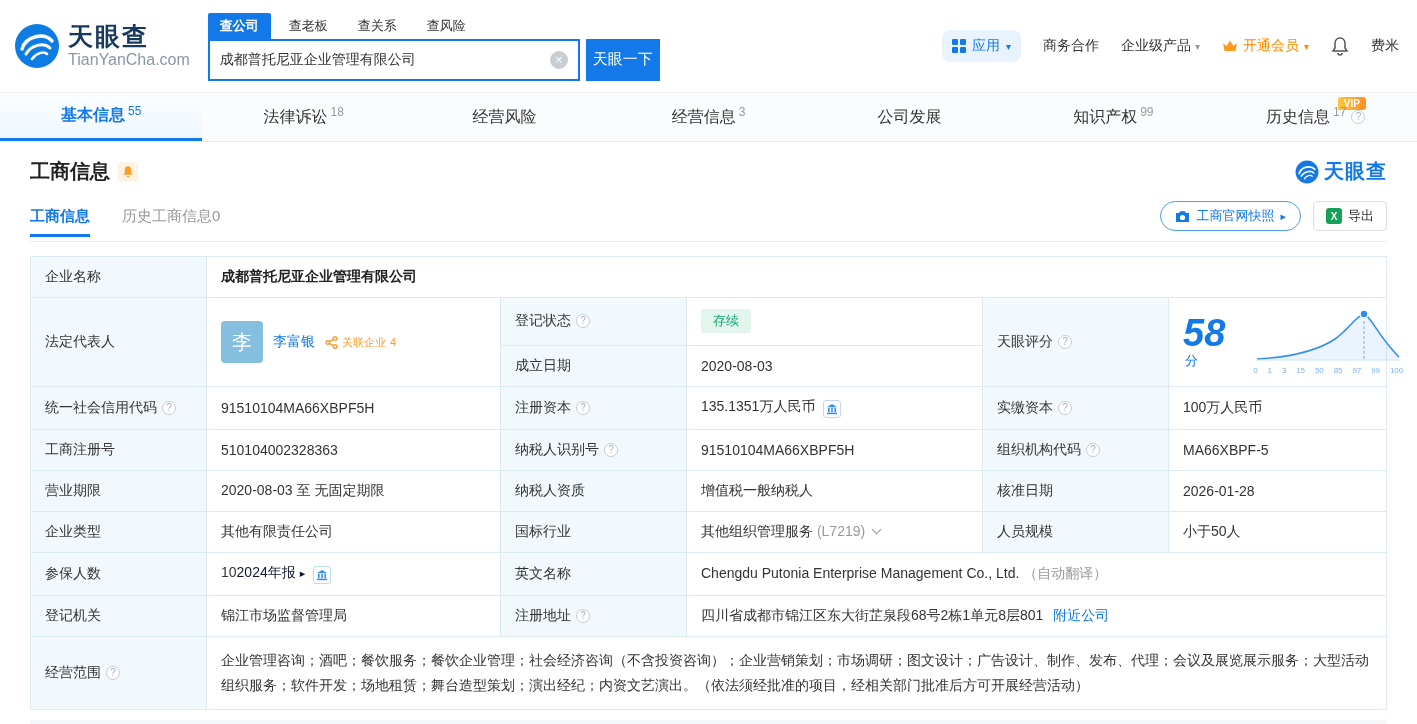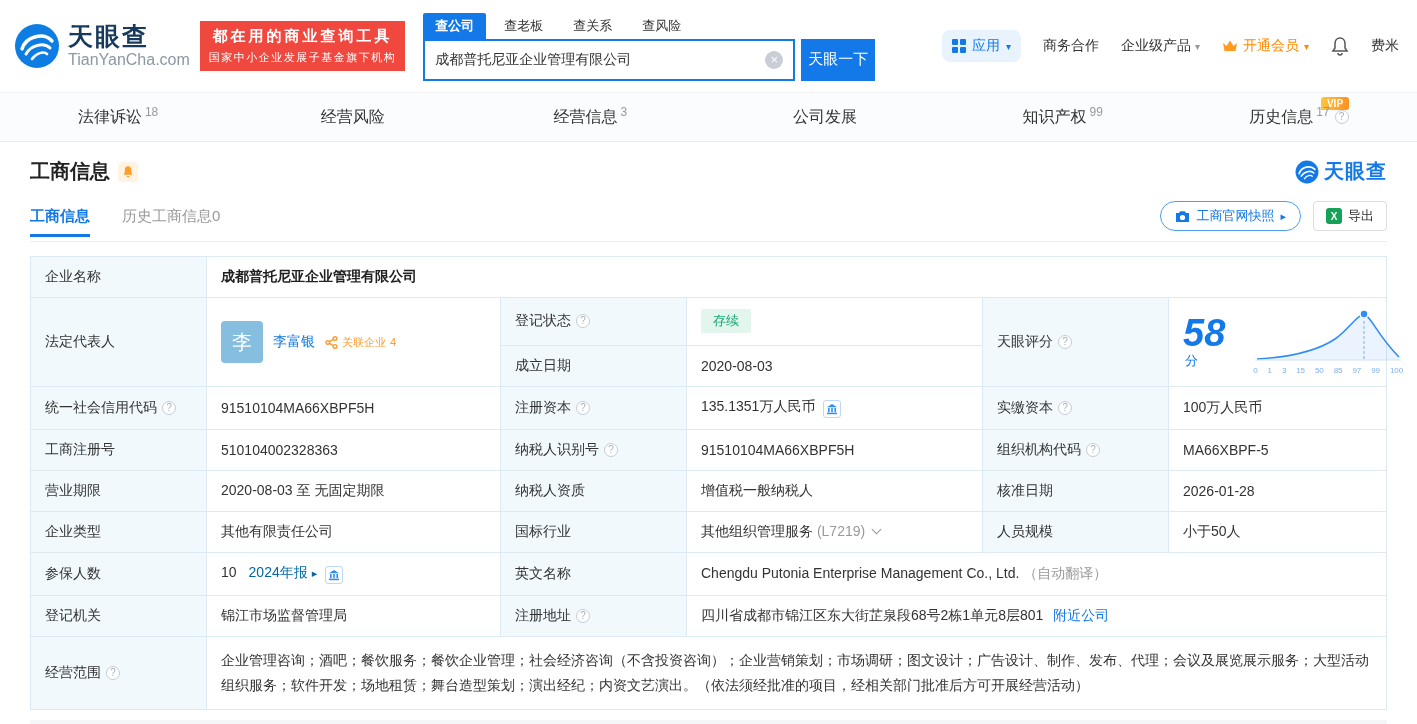--- a/index.html
+++ b/index.html
@@ -72,21 +72,21 @@
   .status-badge{display:inline-block;background:#e3f6ee;color:#18a873;font-size:13px;padding:3px 12px;border-radius:2px;}
   .score-cell{display:flex;align-items:center;gap:28px;}
   .score-num{font-size:38px;font-weight:700;font-style:italic;color:#1479e8;line-height:1;}
   .score-unit{font-size:13px;color:#1479e8;margin-left:2px;}
   .score-chart{display:flex;flex-direction:column;}
   .score-ticks{display:flex;justify-content:space-between;width:150px;font-size:8px;color:#7fb0e8;margin-top:1px;}
   .bank-icon{width:18px;height:18px;border:1px solid #bcd9f5;border-radius:3px;display:inline-flex;align-items:center;justify-content:center;margin-left:8px;vertical-align:-4px;cursor:pointer;background:#fff;}
   .gray-note{color:#999;}
   .chevron{display:inline-block;width:7px;height:7px;border-right:1.5px solid #999;border-bottom:1.5px solid #999;transform:rotate(45deg);margin-left:8px;vertical-align:3px;cursor:pointer;}
   .scope-val{line-height:1.8;}
-  .report-link{color:#0369a1;cursor:pointer;margin-left:12px;}
+  .report-link{color:#0f172a;cursor:pointer;}
   .nearby-link{color:#1479e8;cursor:pointer;margin-left:10px;}
 
   .footer-strip{height:12px;background:#f5f6f7;margin-top:10px;}
 </style>
 </head>
 <body>
 
 <header class="topbar">
   <div class="logo">
     <svg width="46" height="46" viewBox="0 0 46 46">
@@ -94,24 +94,20 @@
       <path d="M8 26 C12 13, 30 9, 38 18" stroke="#fff" stroke-width="3.4" fill="none" stroke-linecap="round"></path>
       <path d="M12 31 C17 22, 30 19, 36 25" stroke="#fff" stroke-width="3" fill="none" stroke-linecap="round"></path>
       <path d="M18 36 C22 30, 30 28, 33 31" stroke="#fff" stroke-width="2.6" fill="none" stroke-linecap="round"></path>
     </svg>
     <div class="logo-text">
       <div class="brand">天眼查</div>
       <div class="domain">TianYanCha.com</div>
     </div>
   </div>
 
-  <div class="slogan">
-    <div class="slogan-line1">都在用的商业查询工具</div>
-    <div class="slogan-line2">国家中小企业发展子基金旗下机构</div>
-  </div>
 
   <div class="search-area">
     <div class="search-tabs">
       <span class="search-tab active">查公司</span>
       <span class="search-tab">查老板</span>
       <span class="search-tab">查关系</span>
       <span class="search-tab">查风险</span>
     </div>
     <div class="search-row">
       <div class="search-box">
@@ -153,20 +149,24 @@
         <path d="M7 17 C7 18.2 7.9 19 9 19 C10.1 19 11 18.2 11 17"></path>
       </svg>
     </span>
     <a class="menu-link">
         <span>费米</span>
       </a>
   </div>
 </header>
 
 <nav class="nav-bar">
+  <div class="nav-tab active">
+    <span>基本信息</span>
+      <span class="nav-count">55</span>
+  </div>
   <div class="nav-tab">
     <span>法律诉讼</span>
       <span class="nav-count">18</span>
   </div>
   <div class="nav-tab">
     <span>经营风险</span>
       <span class="nav-count"></span>
   </div>
   <div class="nav-tab">
     <span>经营信息</span>

